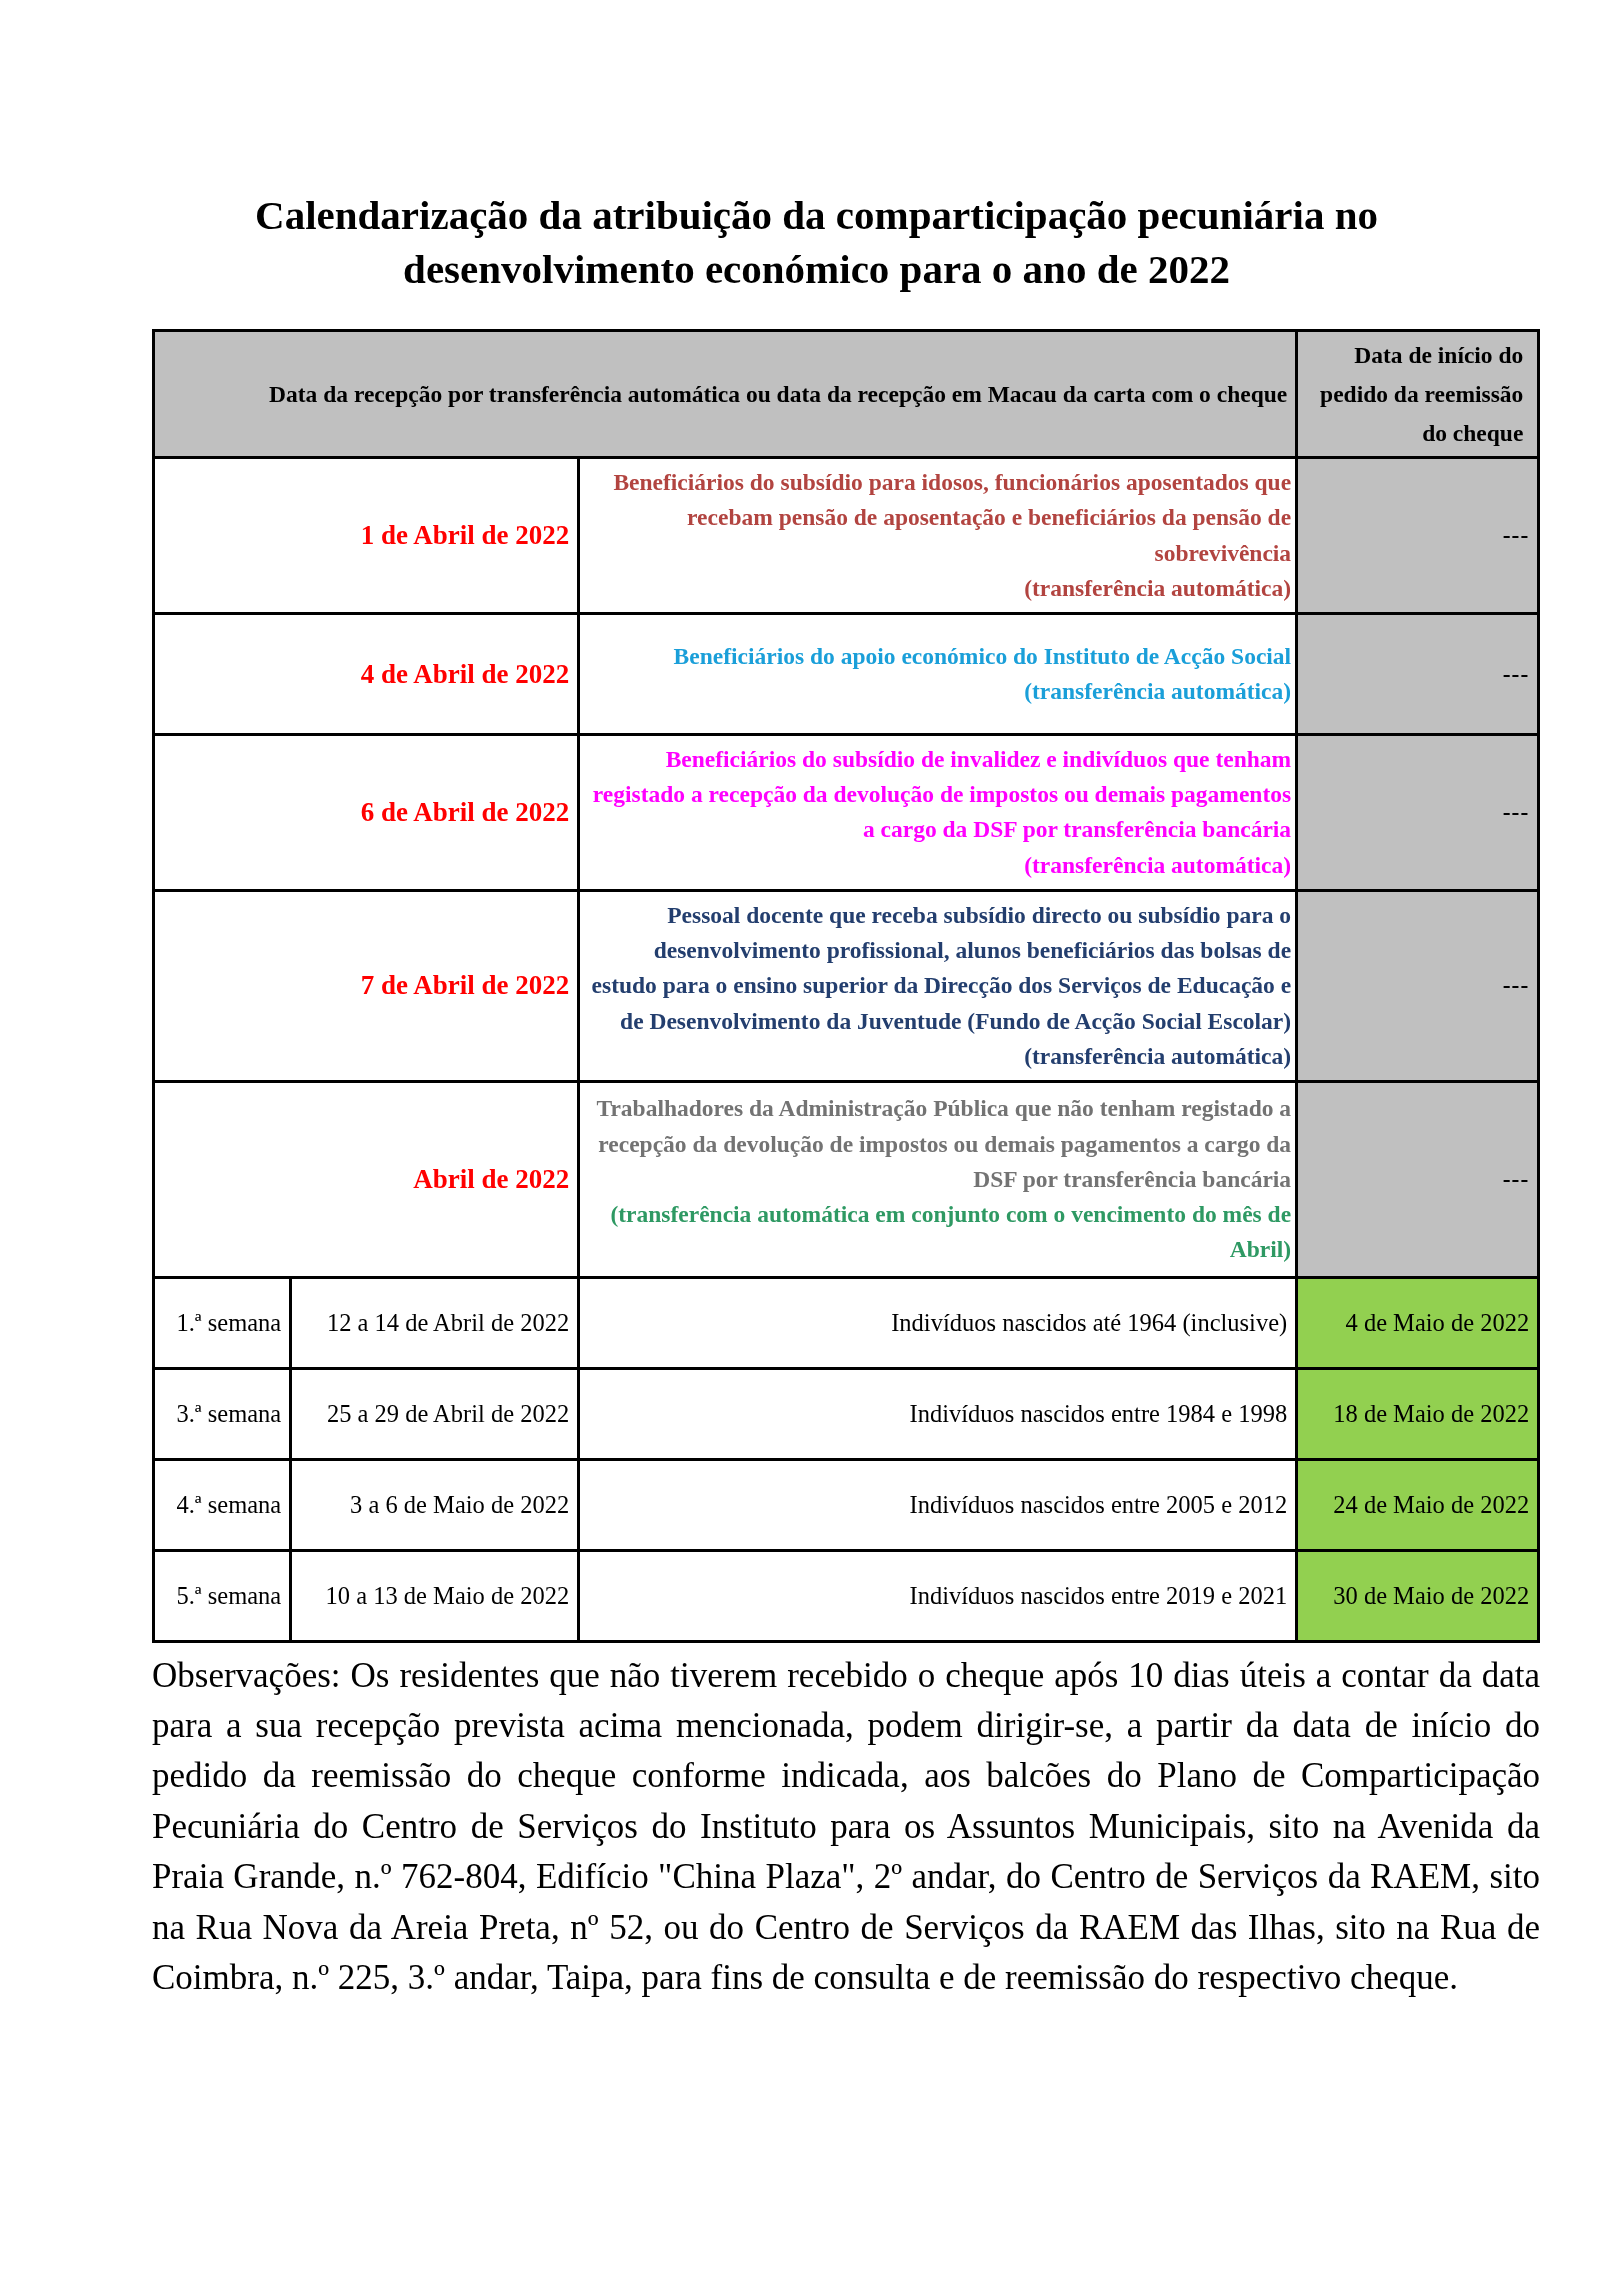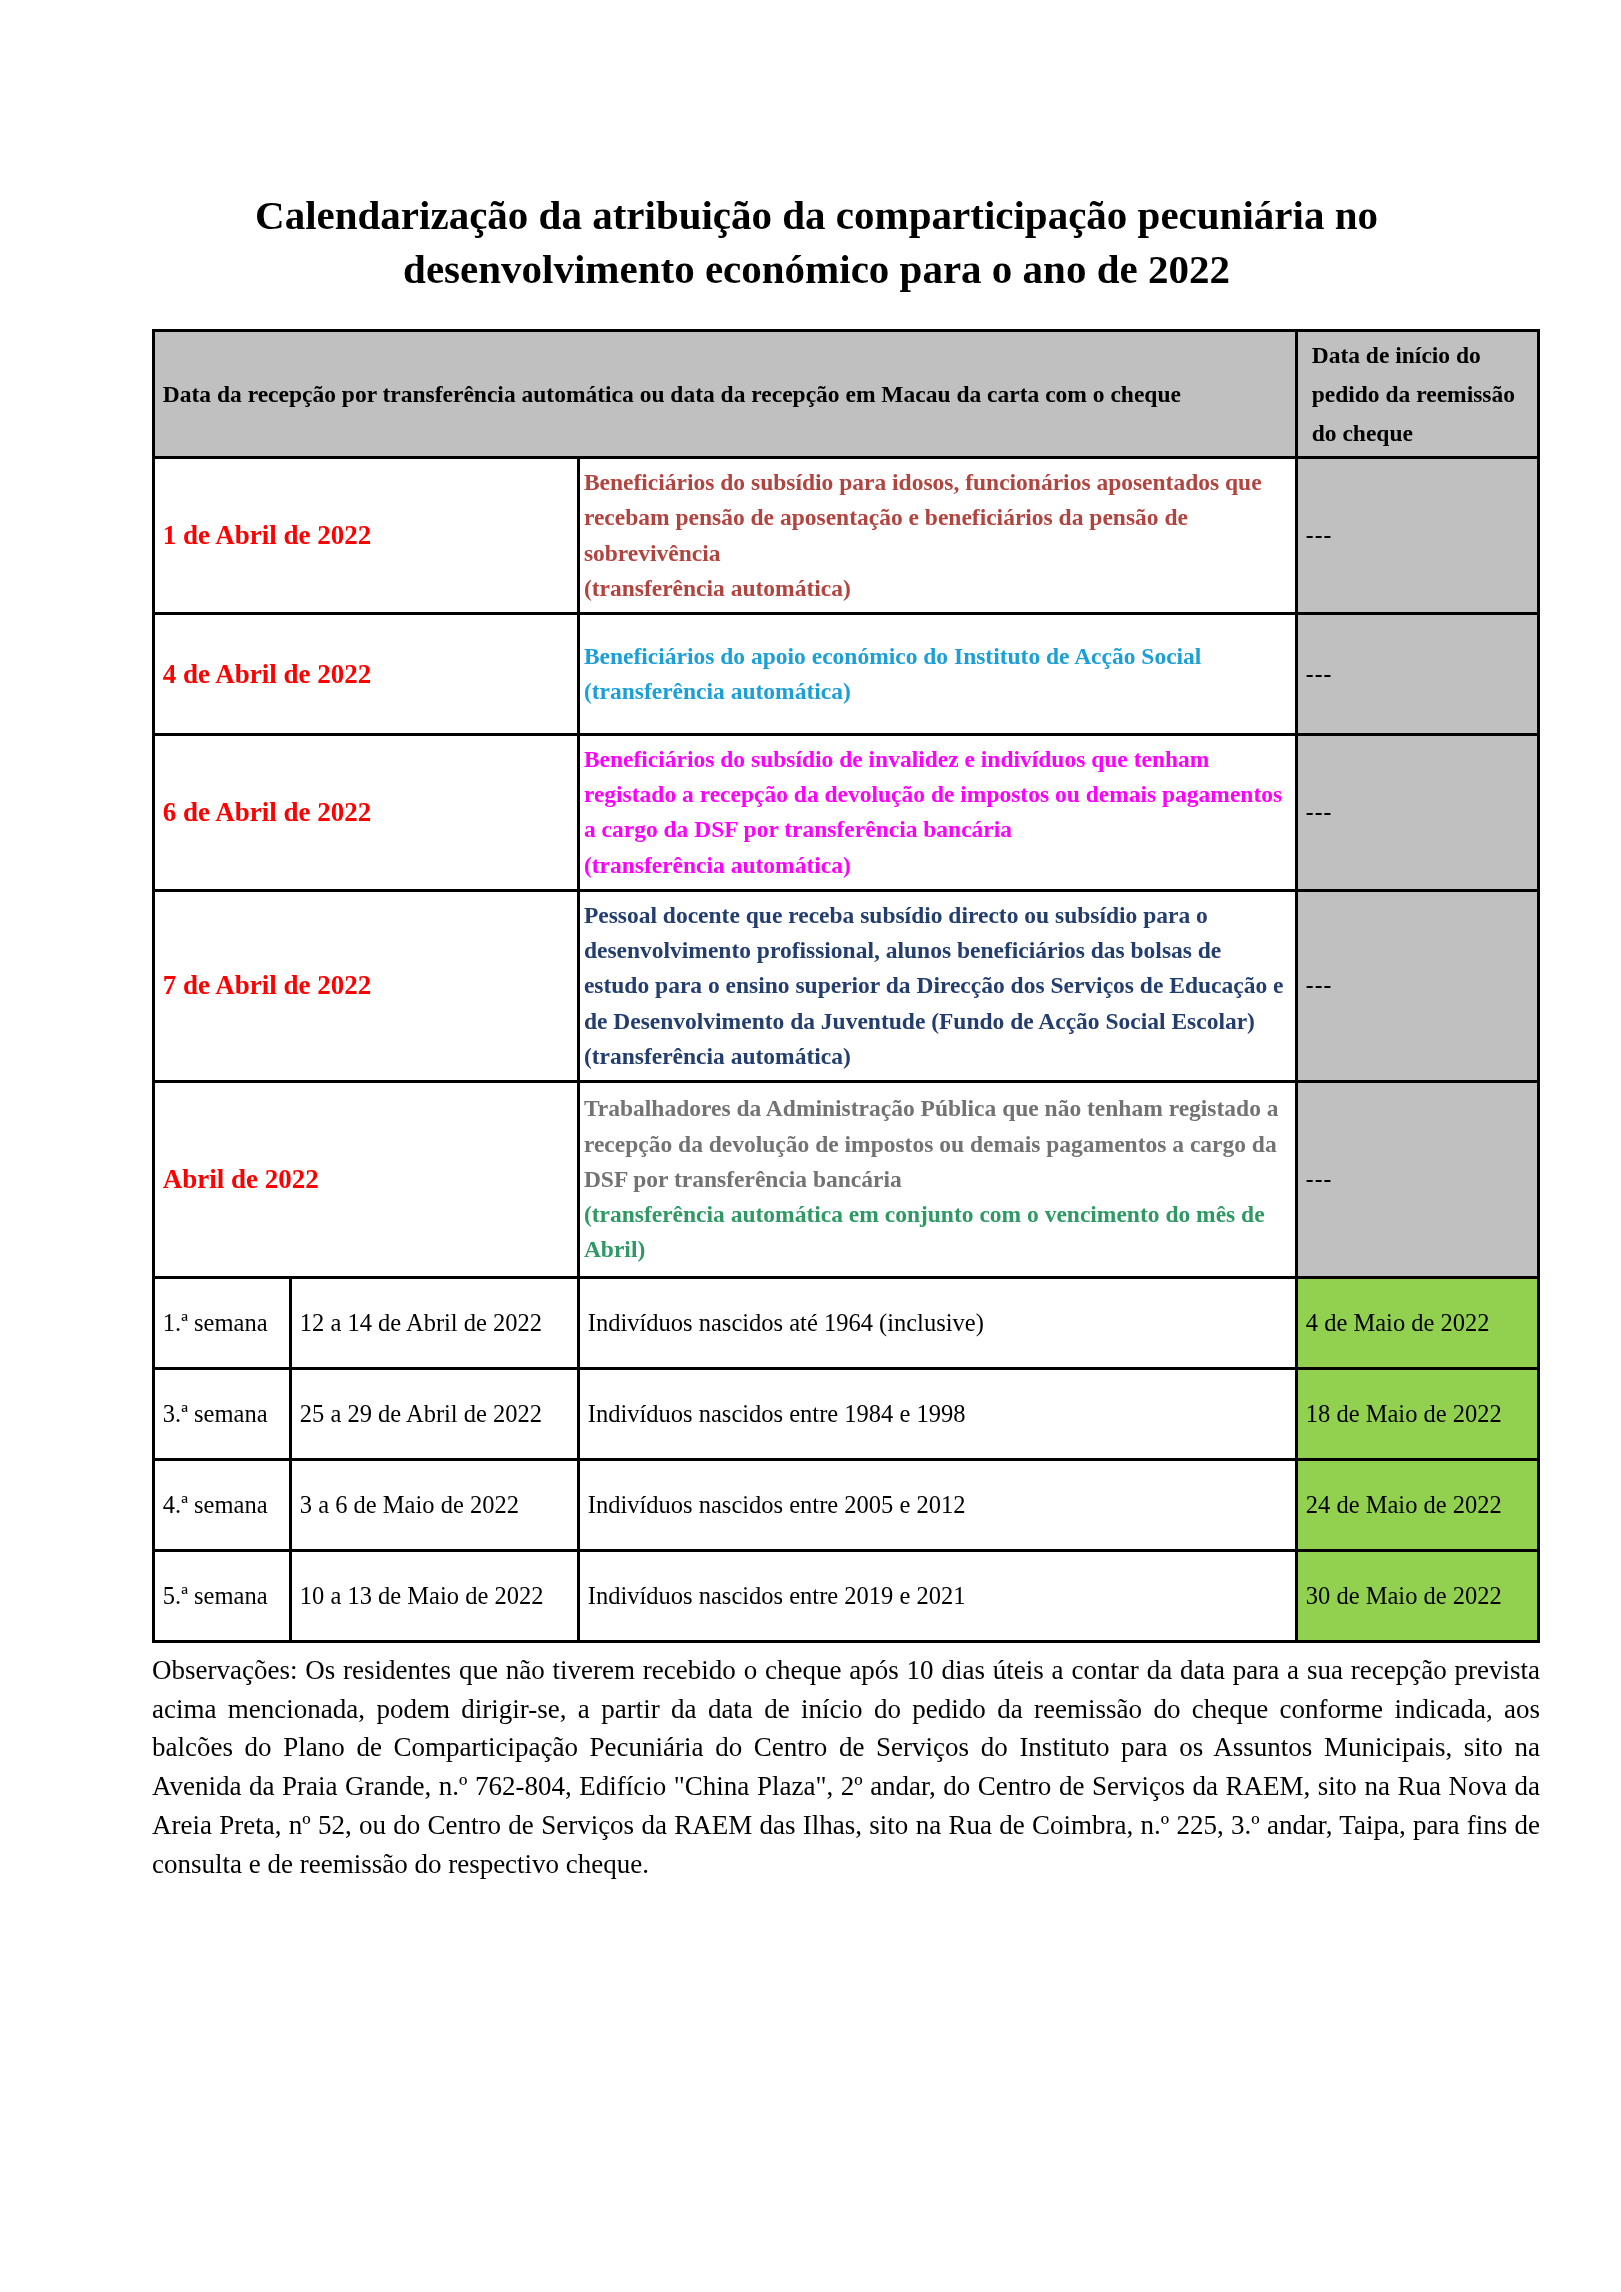--- a/index.html
+++ b/index.html
@@ -26,21 +26,21 @@
     width:1386px;
     margin:33px 0 0 140px;
   }
   col.c-week  { width:137px; }
   col.c-dates { width:288px; }
   col.c-desc  { width:718px; }
   col.c-reiss { width:242px; }
 
   td {
     border:3.9px solid #000;
-    text-align:left;
+    text-align:right;
     vertical-align:middle;
     padding:3.9px 7.8px;
   }
 
   .header-row td {
     background:var(--header-bg);
     font-weight:bold;
     font-size:23.5px;
     height:113px;
   }
@@ -70,21 +70,21 @@
   #auto-body tr:nth-child(4) { height:191px; }
   #auto-body tr:nth-child(5) { height:196px; }
 
   #week-body tr { height:91px; }
   #week-body td { font-size:24.5px; font-weight:normal; }
   .reissue-green { background:var(--green-bg); }
 
   .obs {
     width:1388px;
     margin:7.8px 0 0 140px;
-    font-size:27px;
+    font-size:35px;
     line-height:1.44;
     text-align:justify;
   }
 </style>
 </head>
 <body>
 
 <div class="page">
 
   <h1 class="title">Calendarização da atribuição da comparticipação pecuniária no desenvolvimento económico para o ano de 2022</h1>

